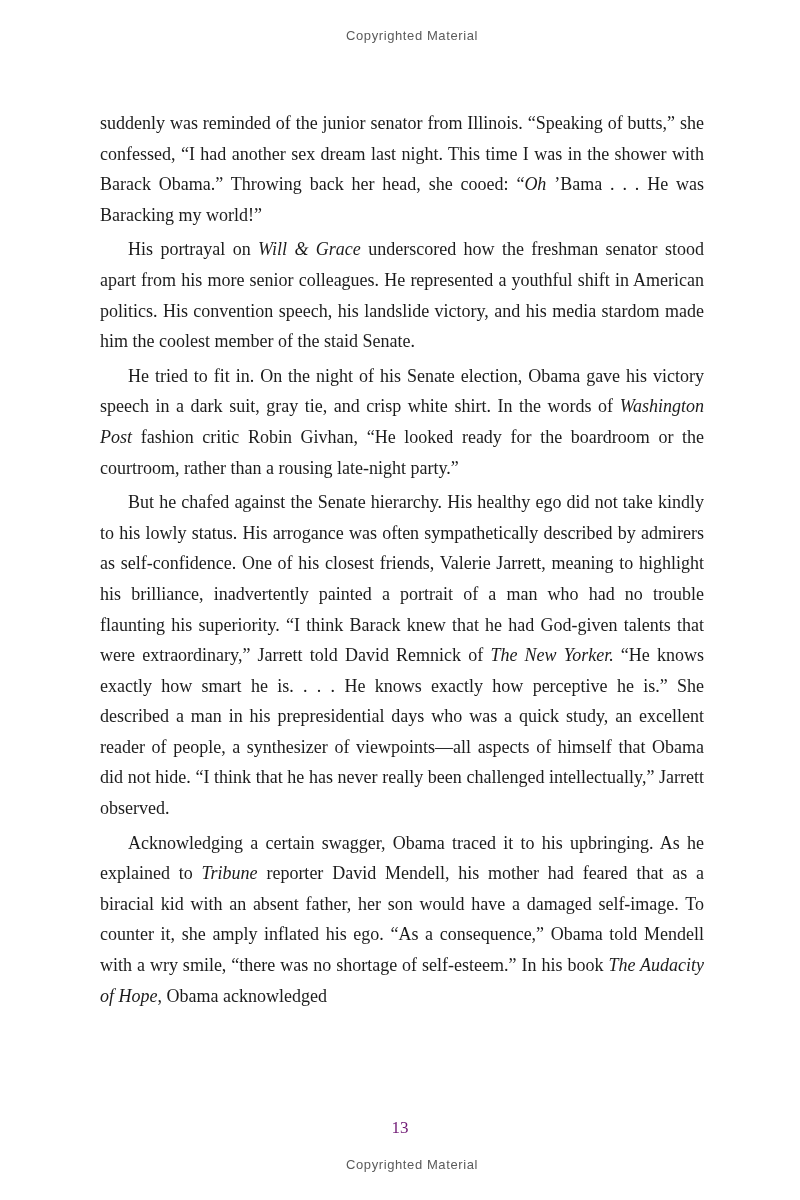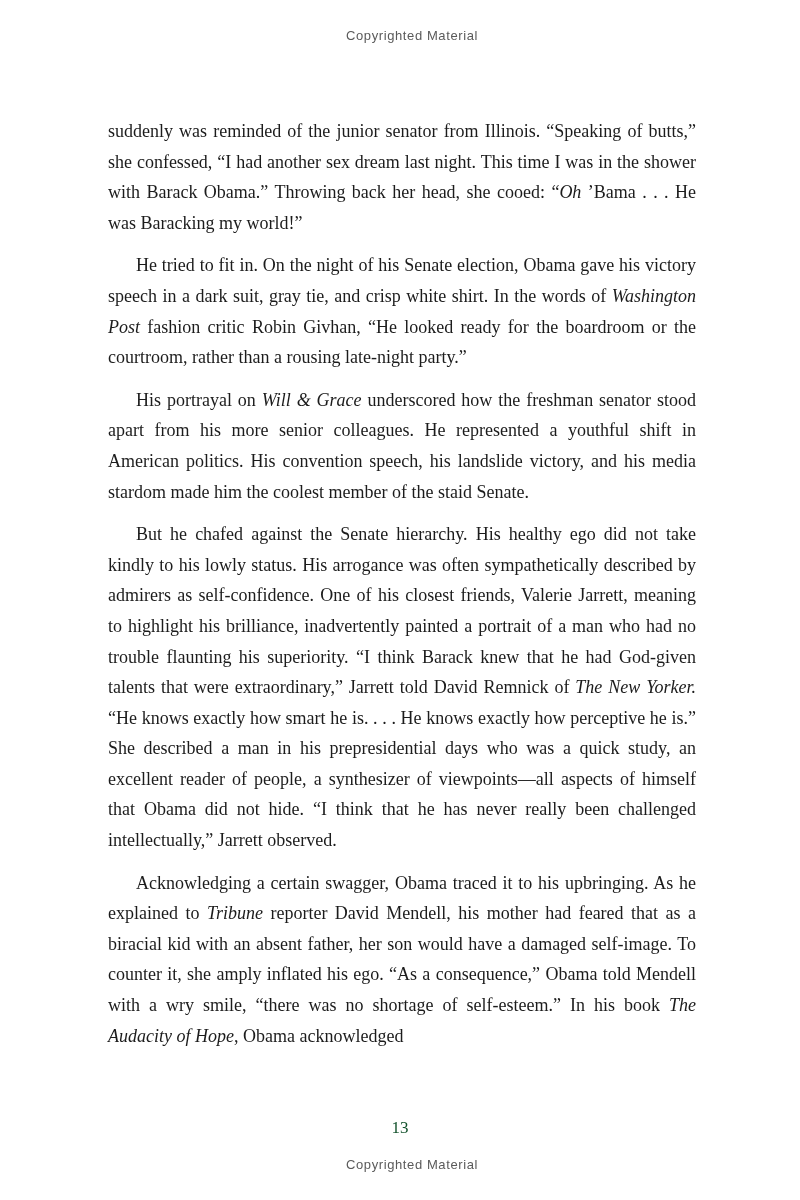--- a/index.html
+++ b/index.html
@@ -43,46 +43,46 @@
     position: absolute;
     top: 104px;
     left: 96px;
     width: 612px;
     font-family: "Liberation Serif", serif;
     font-size: 18px;
     line-height: 30.6px;
     color: #1c1c1c;
     text-align: justify;
   }
-  .body-text p.para { margin: 12px; }
+  .body-text p.para { margin: 4px; }
   .body-text p.para.indent { text-indent: 28px; }
   .body-text em { font-style: italic; }
   .page-number {
     position: absolute;
     top: 1118px;
     left: 0;
     width: 800px;
     text-align: center;
     font-family: "Liberation Serif", serif;
     font-size: 17px;
-    color: #14532d;
+    color: #701a75;
   }
 </style>
 </head>
 <body>
 
 <div class="page">
 
   <div class="copyright top">Copyrighted Material</div>
 
 
   <div class="body-text">
       <p class="para">suddenly was reminded of the junior senator from Illinois. “Speaking of butts,” she confessed, “I had another sex dream last night. This time I was in the shower with Barack Obama.” Throwing back her head, she cooed: “<em>Oh</em> ’Bama . . . He was Baracking my world!”</p>
+      <p class="para indent">His portrayal on <em>Will &amp; Grace</em> underscored how the freshman senator stood apart from his more senior colleagues. He represented a youthful shift in American politics. His convention speech, his landslide victory, and his media stardom made him the coolest member of the staid Senate.</p>
       <p class="para indent">He tried to fit in. On the night of his Senate election, Obama gave his victory speech in a dark suit, gray tie, and crisp white shirt. In the words of <em>Washington Post</em> fashion critic Robin Givhan, “He looked ready for the boardroom or the courtroom, rather than a rousing late-night party.”</p>
-      <p class="para indent">His portrayal on <em>Will &amp; Grace</em> underscored how the freshman senator stood apart from his more senior colleagues. He represented a youthful shift in American politics. His convention speech, his landslide victory, and his media stardom made him the coolest member of the staid Senate.</p>
       <p class="para indent">But he chafed against the Senate hierarchy. His healthy ego did not take kindly to his lowly status. His arrogance was often sympathetically described by admirers as self-confidence. One of his closest friends, Valerie Jarrett, meaning to highlight his brilliance, inadvertently painted a portrait of a man who had no trouble flaunting his superiority. “I think Barack knew that he had God-given talents that were extraordinary,” Jarrett told David Remnick of <em>The New Yorker.</em> “He knows exactly how smart he is. . . . He knows exactly how perceptive he is.” She described a man in his prepresidential days who was a quick study, an excellent reader of people, a synthesizer of viewpoints—all aspects of himself that Obama did not hide. “I think that he has never really been challenged intellectually,” Jarrett observed.</p>
       <p class="para indent">Acknowledging a certain swagger, Obama traced it to his upbringing. As he explained to <em>Tribune</em> reporter David Mendell, his mother had feared that as a biracial kid with an absent father, her son would have a damaged self-image. To counter it, she amply inflated his ego. “As a consequence,” Obama told Mendell with a wry smile, “there was no shortage of self-esteem.” In his book <em>The Audacity of Hope</em>, Obama acknowledged</p>
     </div>
 
   <div class="page-number">13</div>
 
   <div class="copyright bottom">Copyrighted Material</div>
 
 </div>
 

